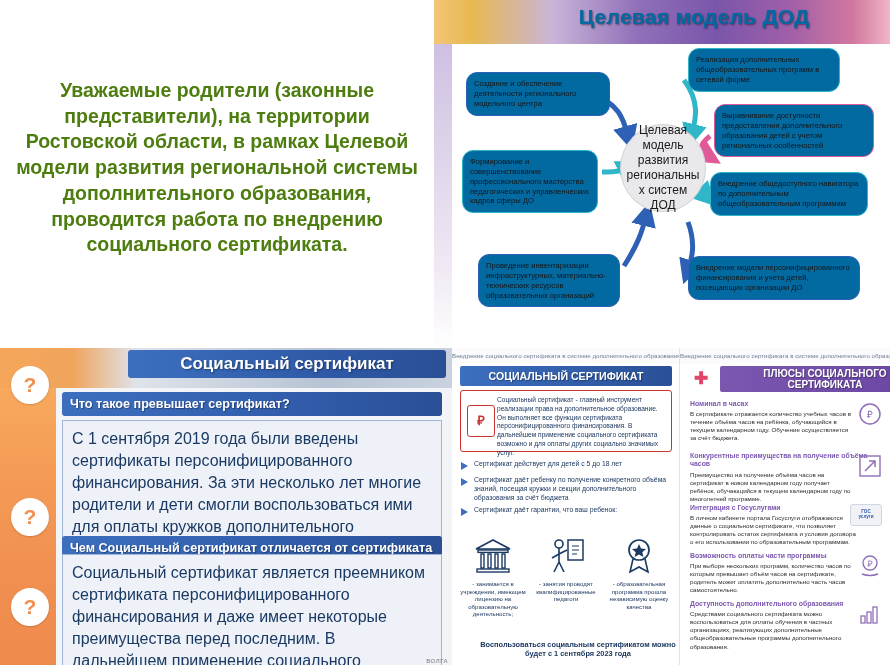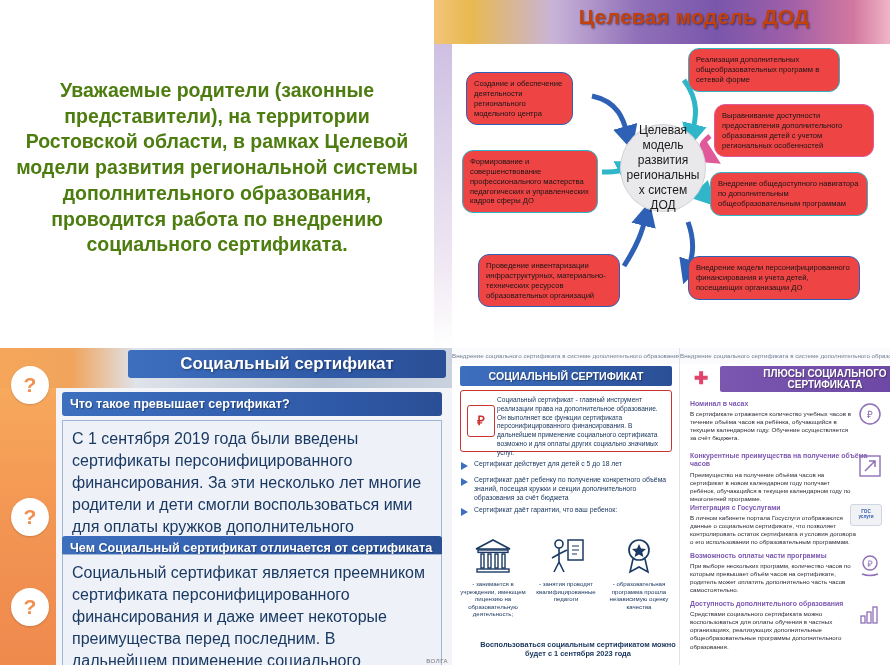--- a/index.html
+++ b/index.html
@@ -55,21 +55,21 @@
   .cm-header {
     position: absolute; left: 0; top: 0; width: 456px; height: 44px;
   }
   .cm-hdr-bg {
     position: absolute; left: 0; top: 0; width: 456px; height: 44px;
     background: linear-gradient(90deg,#f3c57a 0%, #e8b94f 8%, #c9b4d8 26%, #8f6fb8 45%, #7a56ab 62%, #a05fa8 78%, #d2789f 92%, #f0b5c8 100%);
   }
   .cm-title {
     position: absolute; left: 95px; top: 5px;
     width: 330px; text-align: center;
-    color: #c2410c;
+    color: #0369a1;
     font-size: 21px;
     font-weight: bold;
     text-shadow: 1px 1px 2px rgba(0,0,0,.45);
     letter-spacing: .3px;
   }
   .cm-canvas {
     position: absolute; left: 18px; top: 44px;
     width: 438px; height: 304px;
     background: #ffffff;
   }
@@ -85,31 +85,31 @@
     font-size: 12px;
     line-height: 1.25;
     color: #1a1a1a;
     padding: 4px;
     box-sizing: border-box;
   }
   .bubble {
     position: absolute;
     box-sizing: border-box;
     border-radius: 11px;
-    background: #ef4444;
+    background: #0369a1;
     font-size: 7.6px;
     line-height: 1.3;
     color: #161616;
     padding: 6px 7px;
   }
   .b-blue   { border: 1.6px solid #2e60b5; }
   .b-cyan   { border: 1.6px solid #2fb6c9; }
   .b-pink   { border: 1.6px solid #e05a9a; }
 
-  .bb1 { left: 14px;  top: 28px;  width: 107px; }
+  .bb1 { left: 14px;  top: 28px;  width: 144px; }
   .bb2 { left: 10px;  top: 106px; width: 136px; }
   .bb3 { left: 26px;  top: 210px; width: 142px; }
   .bb4 { left: 236px; top: 4px;   width: 152px; }
   .bb5 { left: 262px; top: 60px;  width: 160px; }
   .bb6 { left: 258px; top: 128px; width: 158px; }
   .bb7 { left: 236px; top: 212px; width: 172px; }
 
   .arrow { position: absolute; }
 
   

